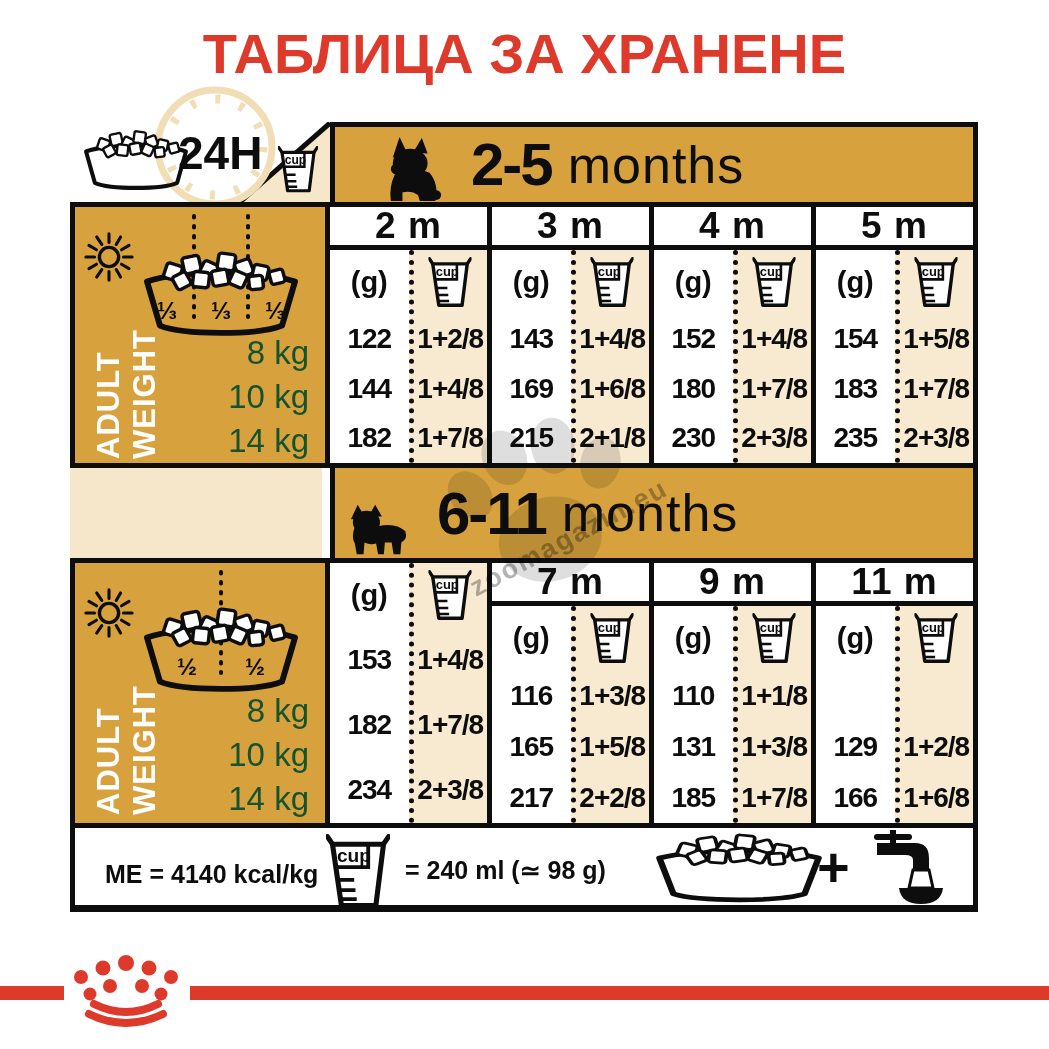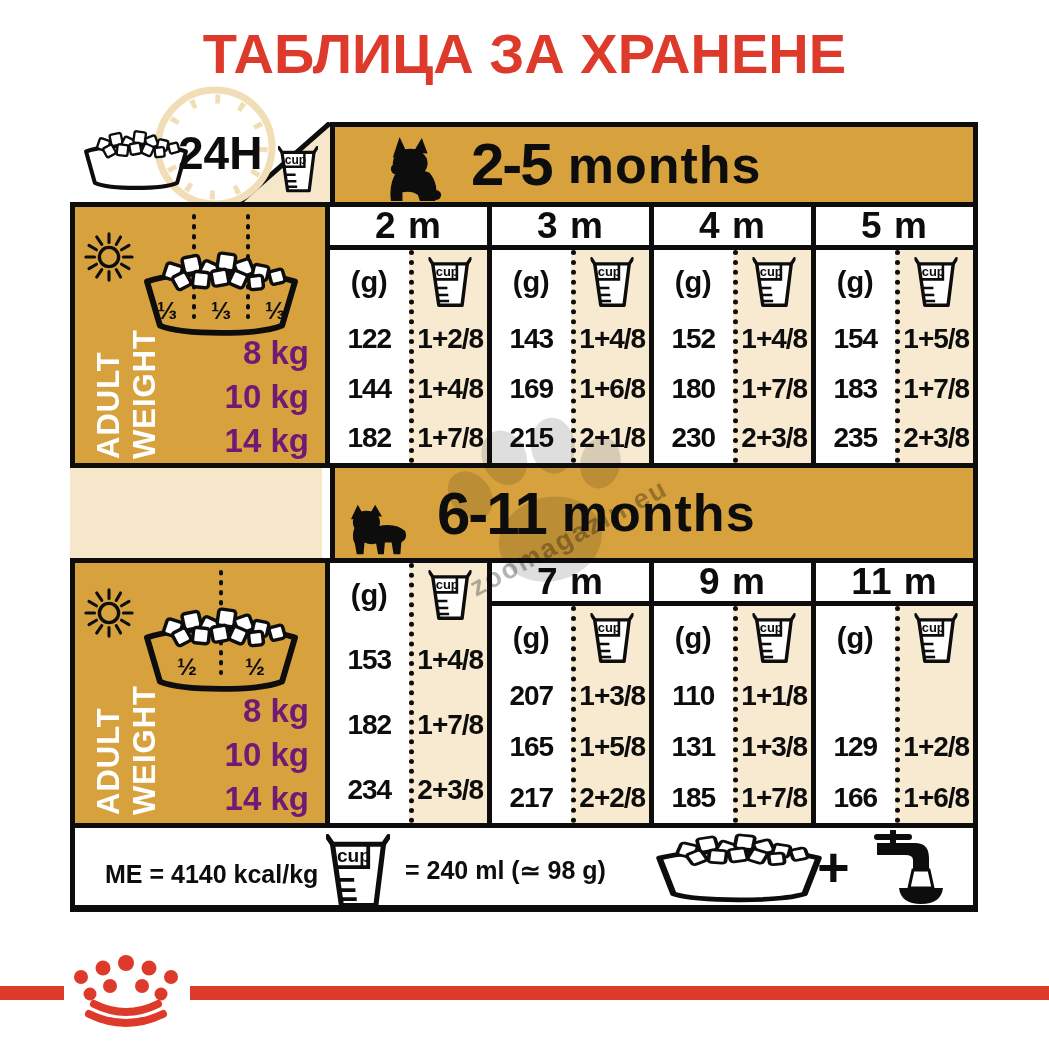--- a/index.html
+++ b/index.html
@@ -17,21 +17,21 @@
 
   .title{position:absolute;top:21px;left:0;width:100%;text-align:center;
          font-size:56px;font-weight:bold;color:var(--red);letter-spacing:0px;}
 
   
   .band{position:absolute;left:330px;width:648px;background:var(--gold);
         border:5px solid var(--ink);border-bottom:none;display:flex;align-items:center;}
   #band1{top:122px;height:80px;}
   #band2{top:468px;height:90px;border-top:none;}
   .band .range{font-size:60px;font-weight:bold;letter-spacing:-2px;margin-left:26px;}
-  .band .months{font-size:52px;font-weight:bold;margin-left:16px;letter-spacing:1px;}
+  .band .months{font-size:52px;font-weight:normal;margin-left:16px;letter-spacing:1px;}
   .dogsvg{align-self:flex-end;}
 
   
   .creamcell{position:absolute;left:70px;top:468px;width:252px;height:90px;background:var(--cream);}
 
   
   .sect{position:absolute;left:70px;width:908px;display:flex;background:#fff;
         border:5px solid var(--ink);}
   #sect1{top:202px;height:266px;}
   #sect2{top:558px;height:270px;}
@@ -53,21 +53,21 @@
   
   .sunsvg{position:absolute;left:8px;top:24px;}
   .bowlfr{position:absolute;left:50px;top:6px;}
   .moonsvg{position:absolute;right:10px;top:28px;}
   .sidelabel{position:absolute;left:16px;top:122px;writing-mode:vertical-rl;
              transform:rotate(180deg);font-size:31px;font-weight:bold;color:#fff;
              line-height:1.15;letter-spacing:1px;white-space:pre;}
   .weights{position:absolute;right:16px;top:124px;width:150px;display:flex;flex-direction:column;}
   #panel2 .weights{top:126px;}
   .wrow{height:44px;display:flex;align-items:center;justify-content:flex-end;
-        font-size:33px;font-weight:bold;color:#701a75;}
+        font-size:33px;font-weight:normal;color:#14532d;}
 
   
   .footer{position:absolute;left:70px;top:828px;width:908px;height:84px;background:#fff;
           border-left:5px solid var(--ink);border-right:5px solid var(--ink);
           border-bottom:7px solid var(--ink);}
   .ftext{position:absolute;font-size:25px;font-weight:bold;white-space:nowrap;}
   #me-text{left:30px;top:32px;}
   #cup-eq-text{left:330px;top:28px;}
   #plus-sign{left:742px;top:6px;font-size:56px;font-weight:bold;}
 
@@ -349,21 +349,21 @@
           <div class="vcell">1+7/8</div>
           <div class="vcell">2+3/8</div>
         </div>
       </div>
     </div>
     <div class="mcol">
       <div class="mhead">7 m</div>
       <div class="mbody">
         <div class="gcol">
           <div class="icell">(g)</div>
-          <div class="vcell">207</div>
+          <div class="vcell">116</div>
           <div class="vcell">165</div>
           <div class="vcell">217</div>
         </div>
         <div class="ccol">
           <div class="icell">
               <svg viewBox="0 0 50 58" width="44" height="50">
                 <use href="#sym-cup"></use>
                 <text class="cuptext" x="8.5" y="22">cup</text>
               </svg>
             </div>

